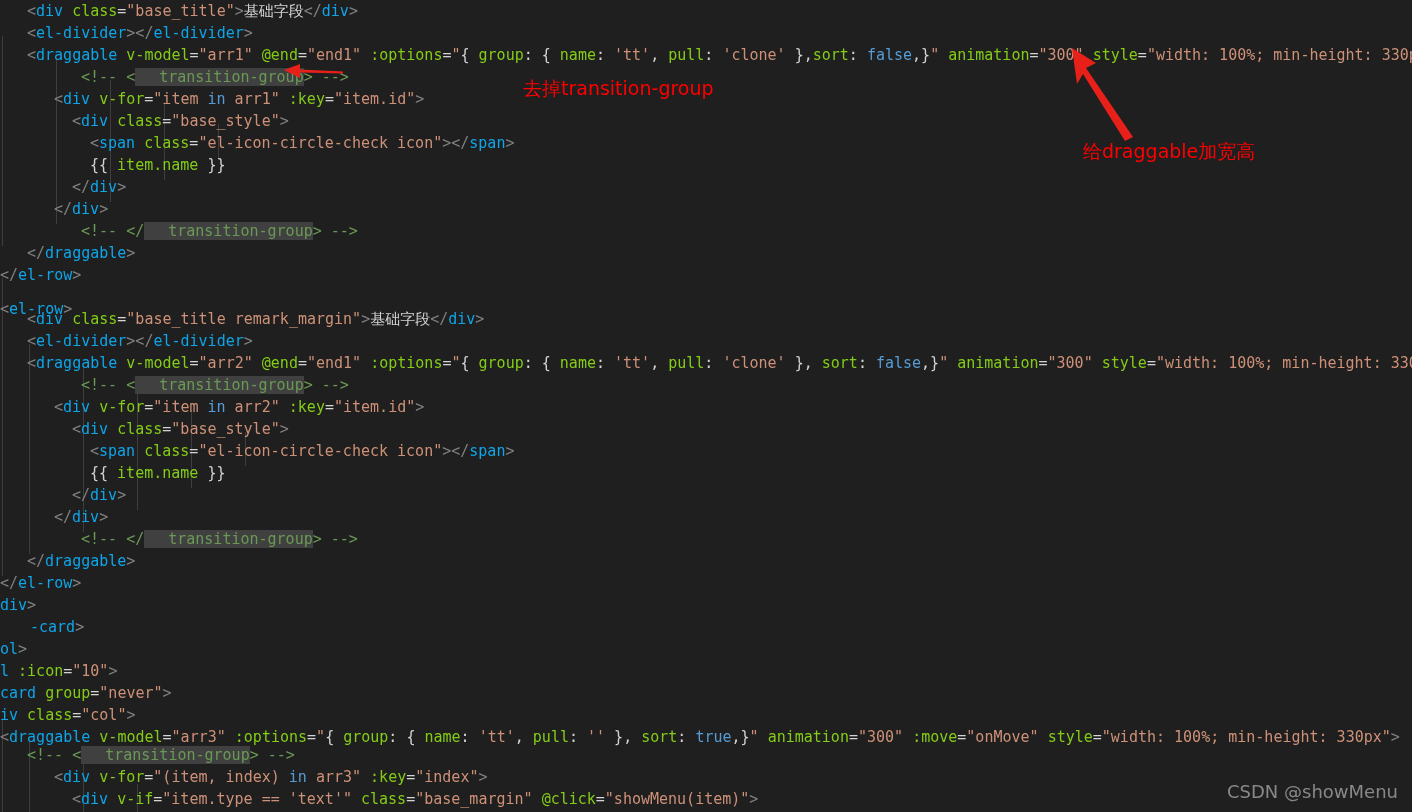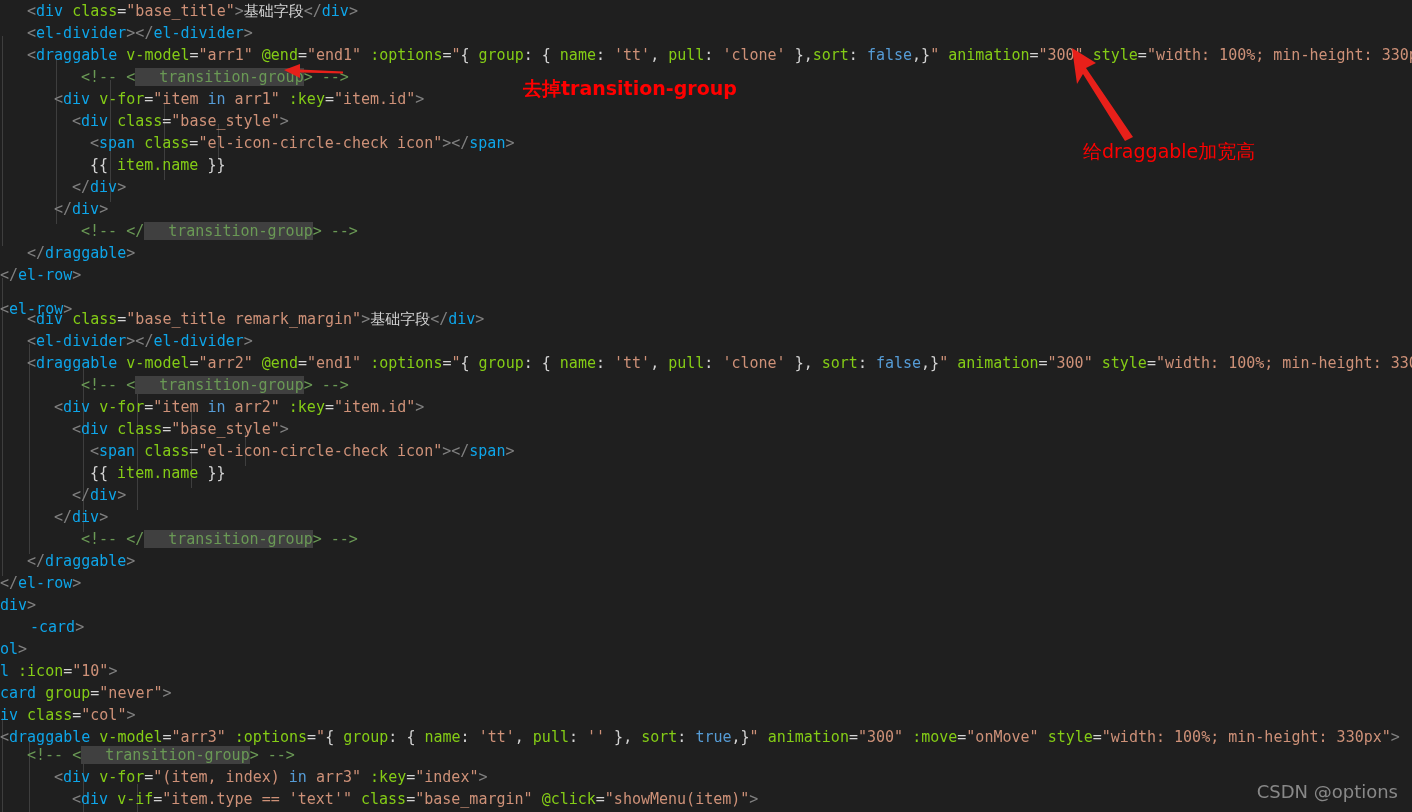--- a/index.html
+++ b/index.html
@@ -186,19 +186,19 @@
     <g>
       <path d="M 343,72 L 300,72 L 300,64 L 284,70 L 300,78 L 300,71 Z" fill="#e8201a"></path>
       <path d="M 300,69.5 L 343,71.5 L 343,73.5 L 300,72.5 Z" fill="#e8201a"></path>
     </g>
 
     <g>
       <path d="M 1072,48 L 1096,63 L 1086,68 L 1133,137 L 1125,141 L 1083,74 L 1077,84 Z" fill="#e8201a"></path>
     </g>
   </svg>
 
-  <div class="anno-text" style="left:523px; top:79px;font-weight:bold;">去掉transition-group</div>
+  <div class="anno-text" style="left:523px; top:79px;">去掉transition-group</div>
 
   <div class="anno-text" style="left:1083px; top:142px;text-align:center;">给draggable加宽高</div>
 
-  <div id="watermark">CSDN @options</div>
+  <div id="watermark">CSDN @showMenu</div>
 
 </div>
 
 </body></html>

